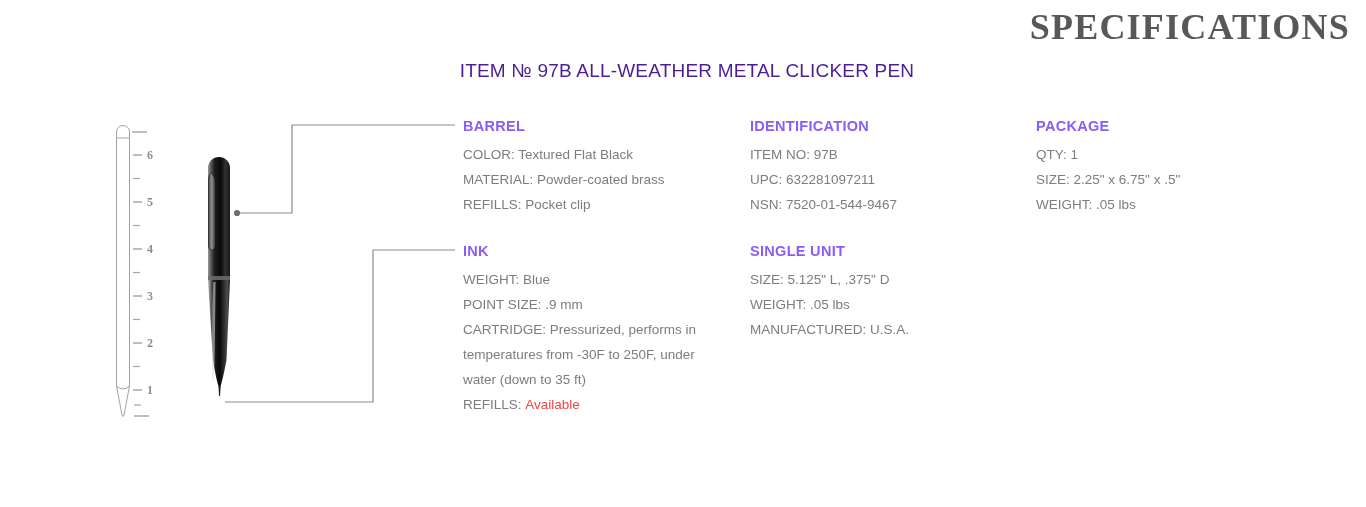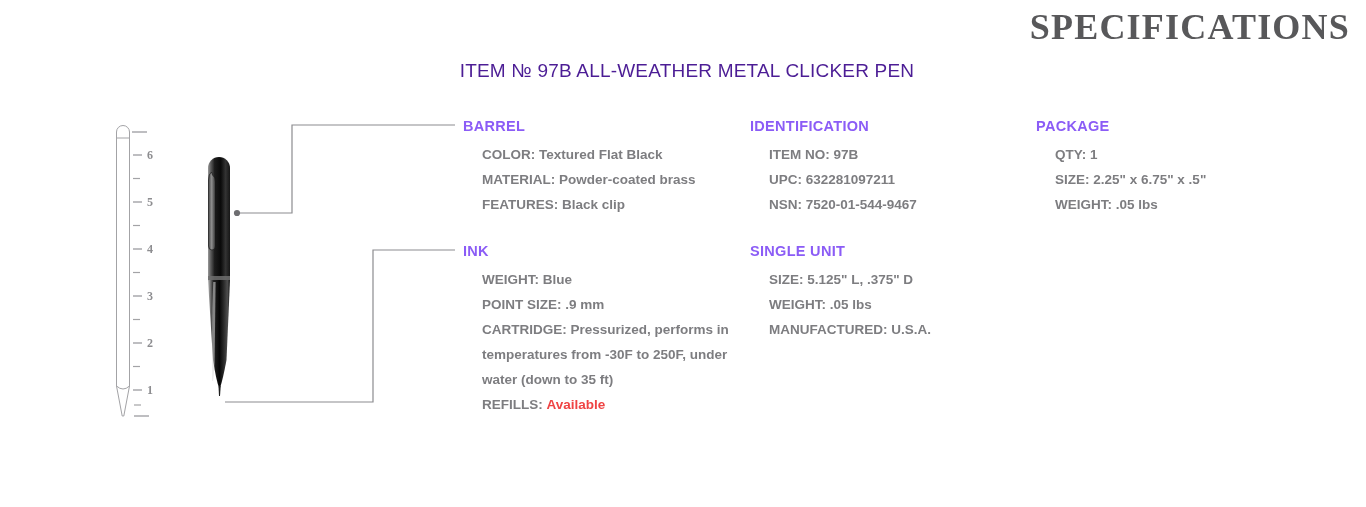--- a/index.html
+++ b/index.html
@@ -81,25 +81,24 @@
     font-size: 14.5px;
     font-weight: bold;
     letter-spacing: 0.3px;
     color: #8b5cf6;
     line-height: 18px;
     margin: 0 0 7px 0;
     white-space: nowrap;
   }
   .spec-line {
     font-size: 13.5px;
-    font-weight: bold;
+    font-weight: normal;
     color: #7d7d80;
     line-height: 25px;
     white-space: nowrap;
-    margin-left: 19px;
   }
   .spec-line.wrap {
     white-space: normal;
     width: 262px;
   }
   .value-available {
     color: #ef4444;
   }
 
   
@@ -210,21 +209,21 @@
     <path d="M-5,287 L148,287 L148,135 L230,135"></path>
   </g>
   <circle cx="12" cy="98" r="3.1" fill="#6e6e71"></circle>
   <circle cx="-5" cy="287" r="3.1" fill="#6e6e71"></circle>
 </svg>
 
 <div class="spec-block" id="block-barrel">
   <div class="spec-heading">BARREL</div>
   <div class="spec-line">COLOR: Textured Flat Black</div>
   <div class="spec-line">MATERIAL: Powder-coated brass</div>
-  <div class="spec-line">FEATURES: Black clip</div>
+  <div class="spec-line">REFILLS: Pocket clip</div>
 </div>
 
 <div class="spec-block" id="block-ink">
   <div class="spec-heading">INK</div>
   <div class="spec-line">WEIGHT: Blue</div>
   <div class="spec-line">POINT SIZE: .9 mm</div>
   <div class="spec-line wrap">CARTRIDGE: Pressurized, performs in temperatures from -30F to 250F, under water (down to 35 ft)</div>
   <div class="spec-line"><span>REFILLS:</span><span>&nbsp;</span><span class="value-available">Available</span></div>
 </div>
 

